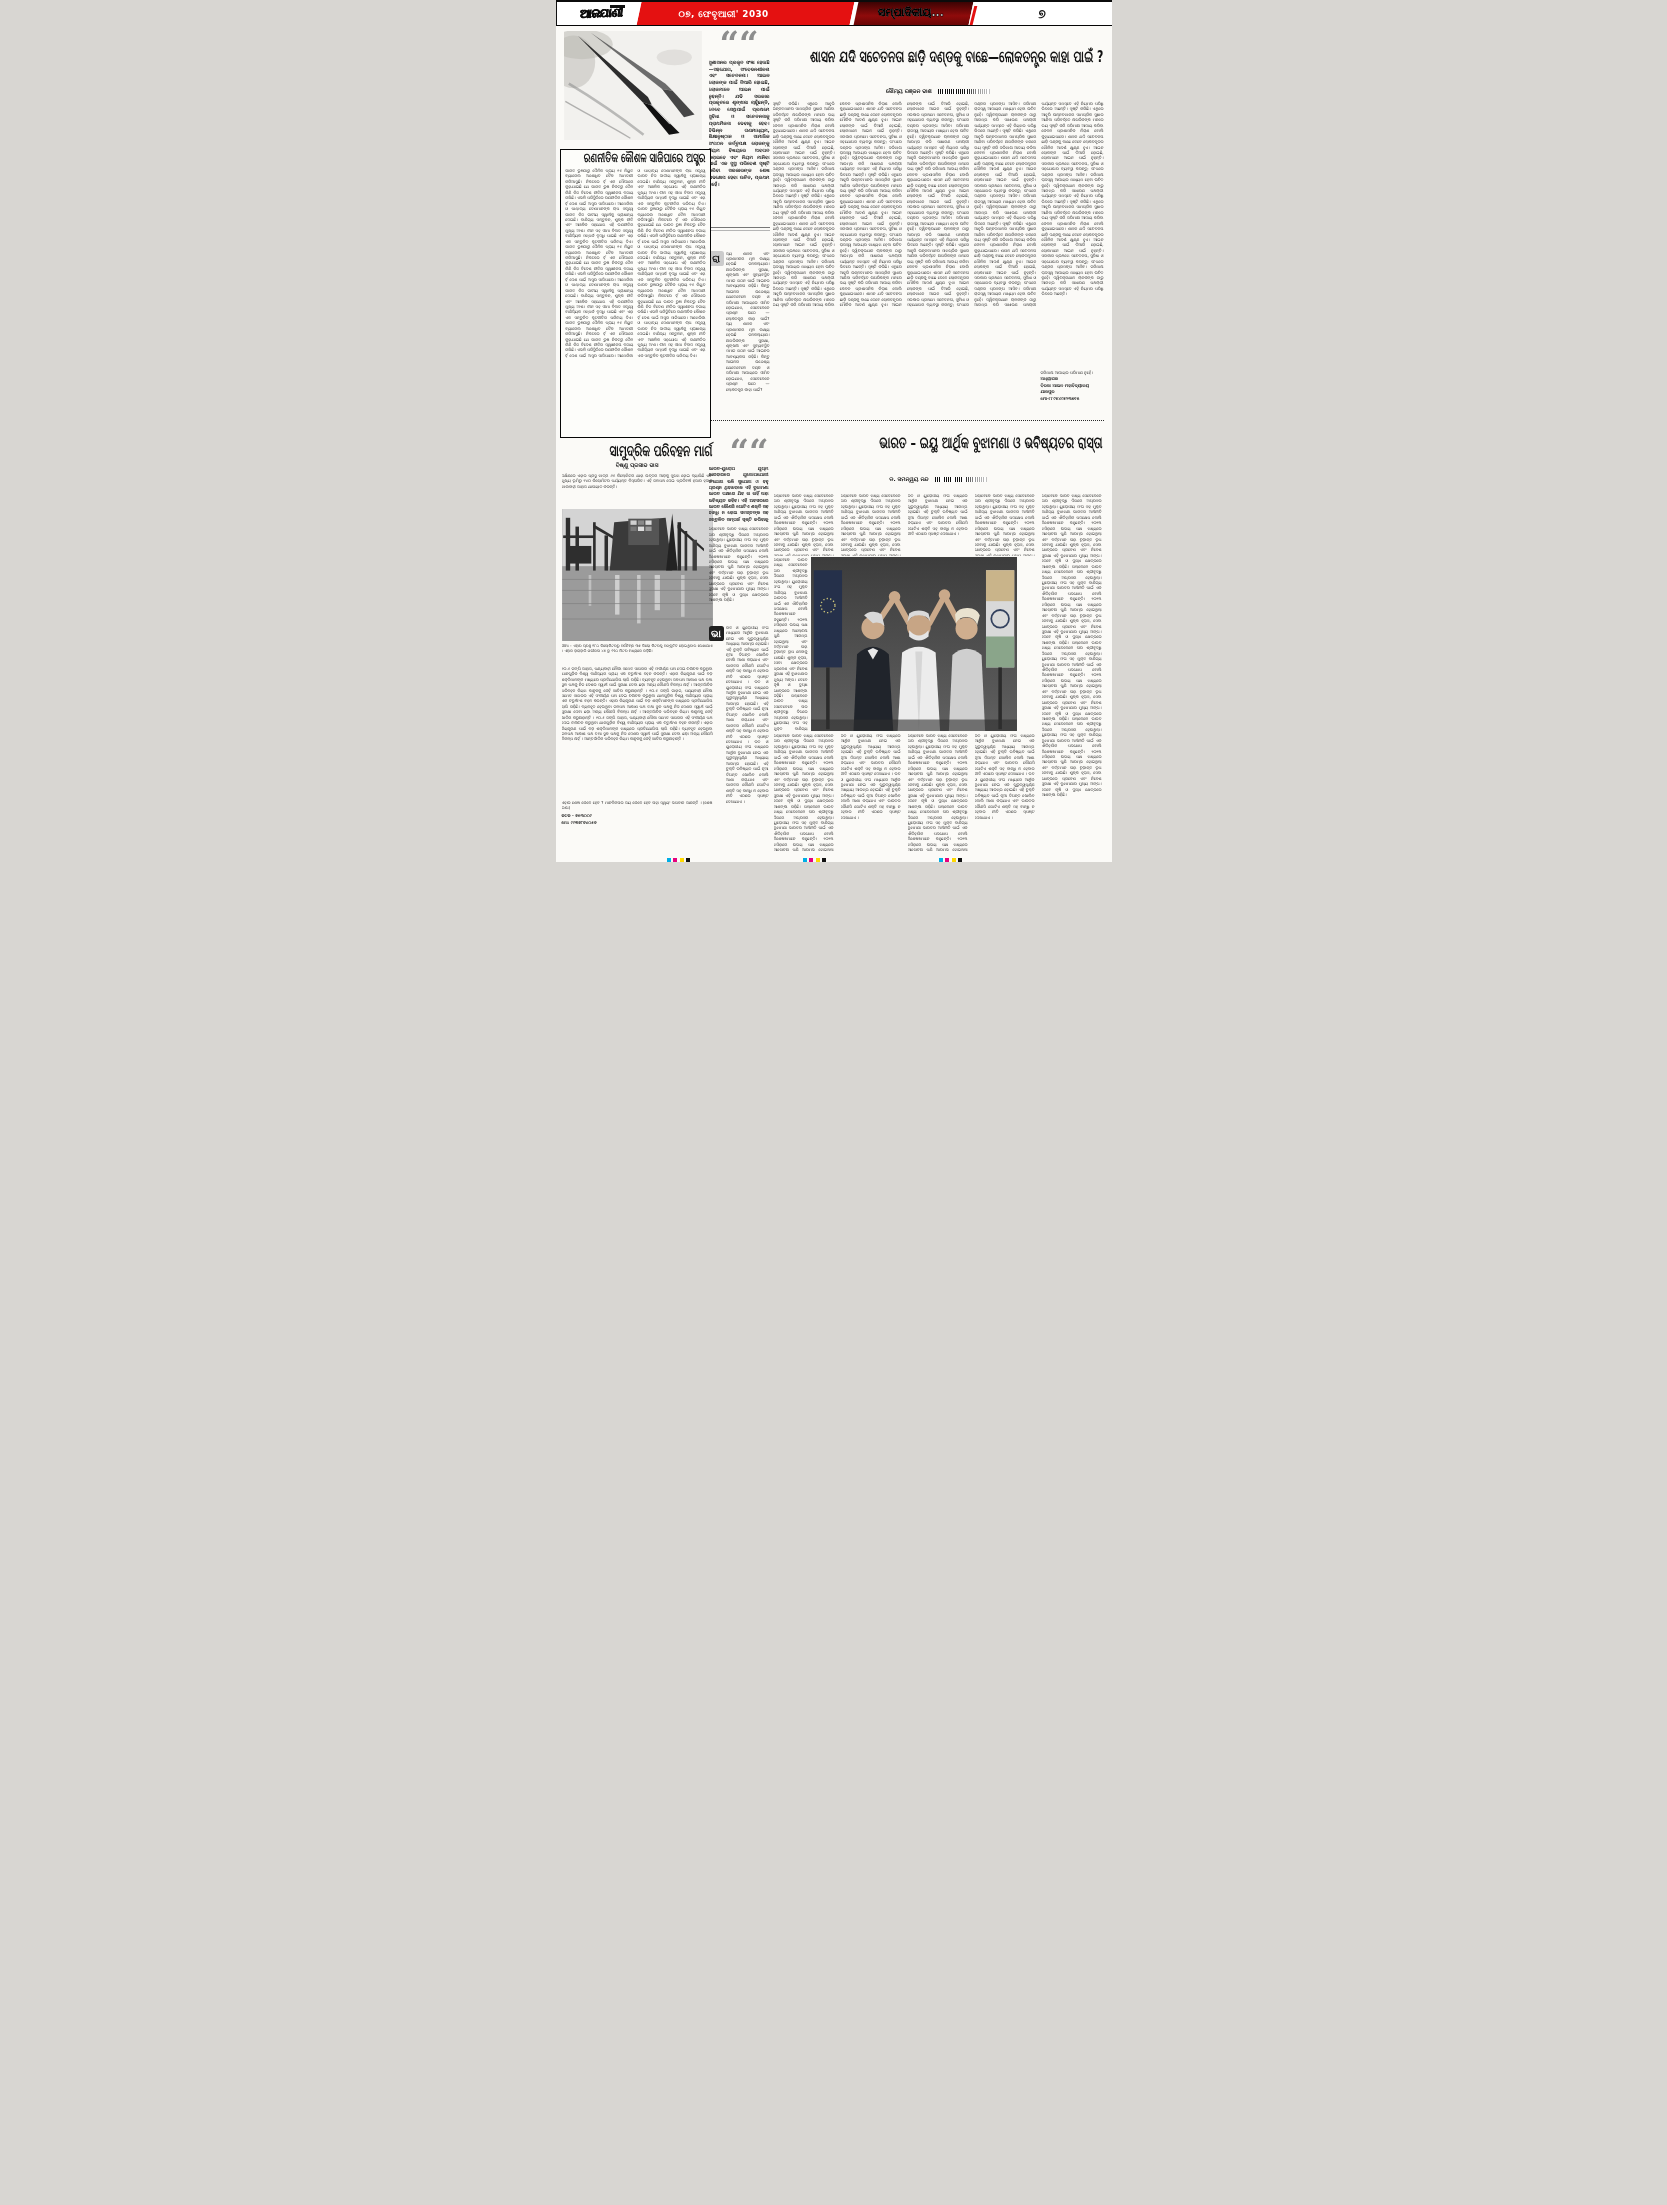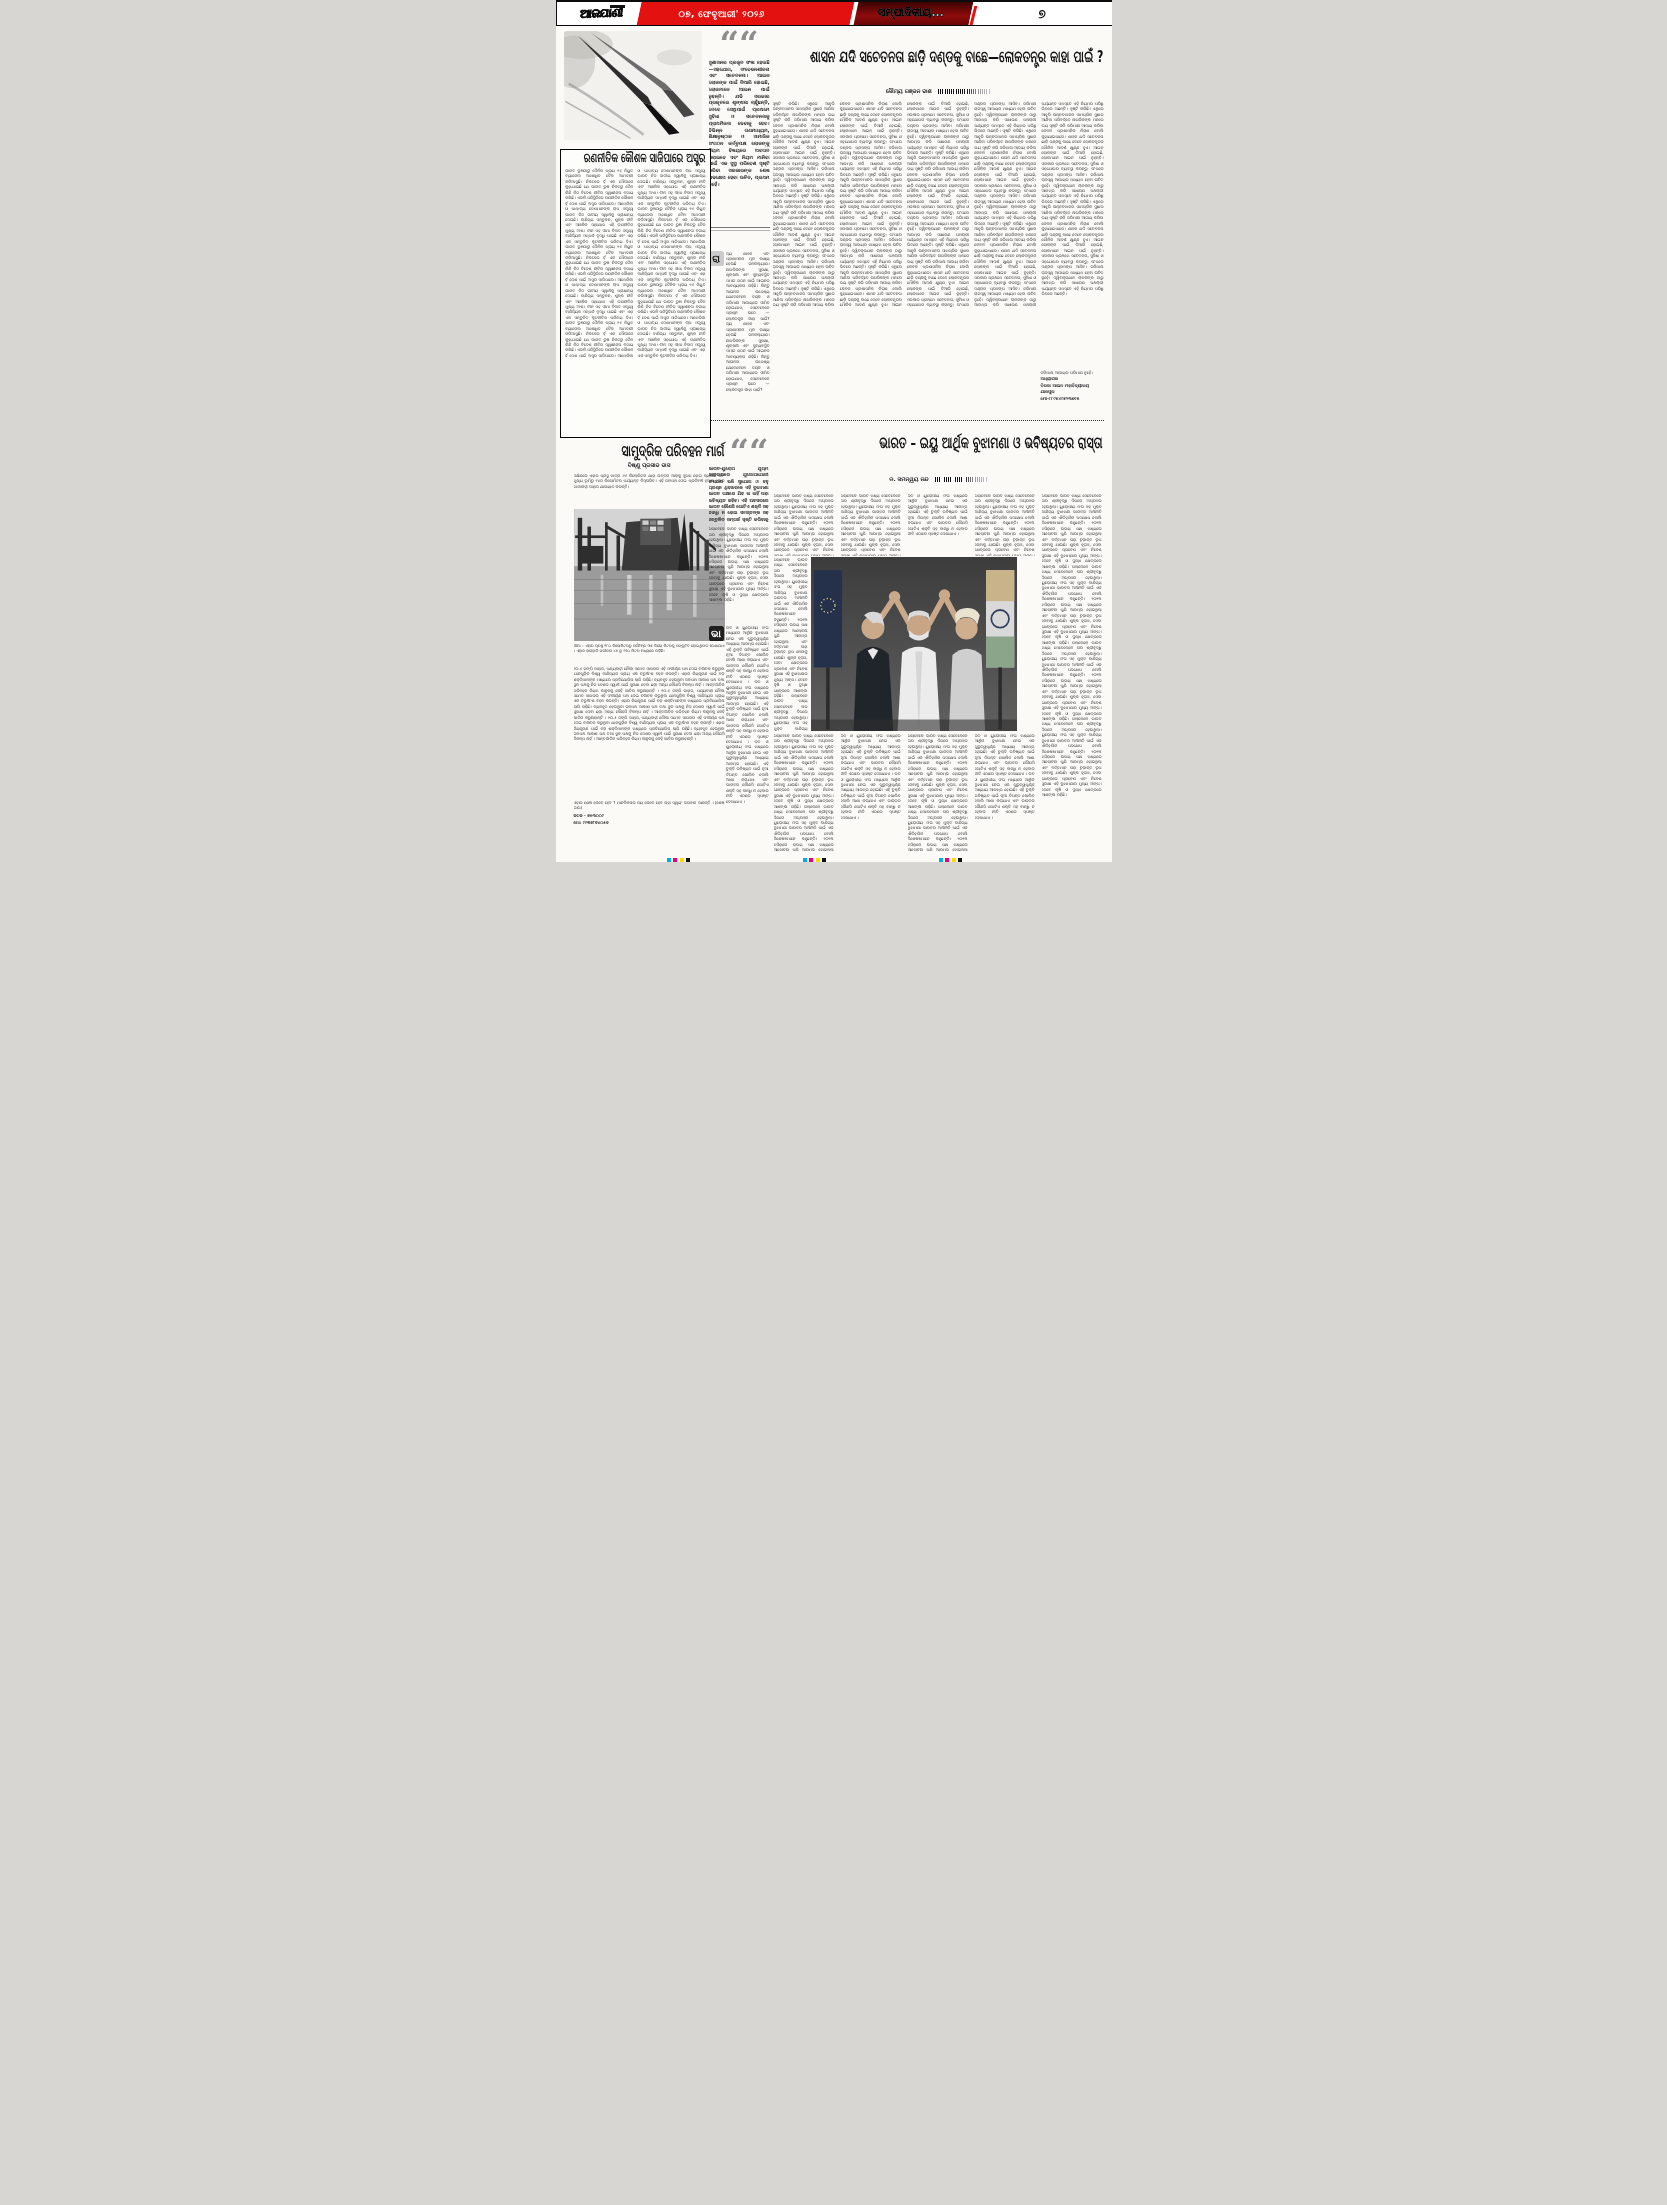--- a/index.html
+++ b/index.html
@@ -58,21 +58,21 @@
 
   <div class="abs topbar"></div>
   <div class="abs mast">
     <div class="abs logo-tag"></div>
     <div class="abs logo">ଆଜଯାଣୀ</div>
     <div class="abs band">
       <div class="band-left"></div>
       <div class="band-div"></div>
       <div class="band-right"></div>
     </div>
-    <div class="abs band-date">୦୭, ଫେବୃଆରୀ' ୨୦୨୬</div>
+    <div class="abs band-date">୦୭, ଫେବୃଆରୀ' 2030</div>
     <div class="abs band-title">ସମ୍ପାଦିକୀୟ...</div>
     <div class="abs red-slash"></div>
     <div class="abs pagenum">୭</div>
   </div>
   <div class="abs mast-rule"></div>
 
   <div class="abs photo-frame" style="left:8.8px;top:31px;width:138px;height:109px;background:#f4f3f1;">
     <svg width="138" height="109" viewBox="0 0 312 248">
       <rect width="312" height="248" fill="#f2f1ee"></rect>
       <ellipse cx="40" cy="30" rx="70" ry="34" fill="#c9c7c2" opacity=".7"></ellipse>
@@ -116,21 +116,21 @@
 
   <div class="abs boxart" style="left:4.4px;top:149px;width:151px;height:289px;">
     <div class="headline" style="font-size:8.8px;margin:0.9px 0 4.4px 0;">
       <span class="stretch">ରଣନୀତିକ କୌଶଳ ସାଜିପାରେ ଅସ୍ତ୍ର</span>
     </div>
     <div class="bodytxt cols2" style="height:259px;">ଭାରତ ରୁଷଠାରୁ ଦୈନିକ ପ୍ରାୟ ୧୫ ନିୟୁତ ବ୍ୟାରେଲ ଅଶୋଧିତ ତୈଳ ଆମଦାନୀ କରିଆସୁଛି। ନିକଟରେ ହିଁ ଏକ ସୌଦାରେ କୁହାଯାଇଛି ଯେ ଭାରତ ରୁଷ ନିକଟରୁ ତୈଳ କିଣି ନିଜ ବିଦେଶ ନୀତିର ସ୍ୱାଧୀନତା ବଜାୟ ରଖିଛି। ଏଭଳି ପରିସ୍ଥିତିରେ ରଣନୀତିକ କୌଶଳ ହିଁ ଦେଶ ପାଇଁ ଅସ୍ତ୍ର ସାଜିପାରେ। ଆମେରିକା ଓ ପାଶ୍ଚାତ୍ୟ ଦେଶମାନଙ୍କ ଚାପ ସତ୍ତ୍ୱେ ଭାରତ ନିଜ ଜାତୀୟ ସ୍ୱାର୍ଥକୁ ପ୍ରାଧାନ୍ୟ ଦେଇଛି। ବାଣିଜ୍ୟ ସନ୍ତୁଳନ, ଶୁଳ୍କ ନୀତି ଏବଂ ଆଞ୍ଚଳିକ ସହଯୋଗ ଏହି ରଣନୀତିର ମୁଖ୍ୟ ଅଂଶ। ଚୀନ ସହ ସୀମା ବିବାଦ ସତ୍ତ୍ୱେ ବାଣିଜ୍ୟିକ ସମ୍ପର୍କ ବୃଦ୍ଧି ପାଇଛି ଏବଂ ଏହା ଏକ ସନ୍ତୁଳିତ କୂଟନୀତିର ପରିଚୟ ଦିଏ। ଭାରତ ରୁଷଠାରୁ ଦୈନିକ ପ୍ରାୟ ୧୫ ନିୟୁତ ବ୍ୟାରେଲ ଅଶୋଧିତ ତୈଳ ଆମଦାନୀ କରିଆସୁଛି। ନିକଟରେ ହିଁ ଏକ ସୌଦାରେ କୁହାଯାଇଛି ଯେ ଭାରତ ରୁଷ ନିକଟରୁ ତୈଳ କିଣି ନିଜ ବିଦେଶ ନୀତିର ସ୍ୱାଧୀନତା ବଜାୟ ରଖିଛି। ଏଭଳି ପରିସ୍ଥିତିରେ ରଣନୀତିକ କୌଶଳ ହିଁ ଦେଶ ପାଇଁ ଅସ୍ତ୍ର ସାଜିପାରେ। ଆମେରିକା ଓ ପାଶ୍ଚାତ୍ୟ ଦେଶମାନଙ୍କ ଚାପ ସତ୍ତ୍ୱେ ଭାରତ ନିଜ ଜାତୀୟ ସ୍ୱାର୍ଥକୁ ପ୍ରାଧାନ୍ୟ ଦେଇଛି। ବାଣିଜ୍ୟ ସନ୍ତୁଳନ, ଶୁଳ୍କ ନୀତି ଏବଂ ଆଞ୍ଚଳିକ ସହଯୋଗ ଏହି ରଣନୀତିର ମୁଖ୍ୟ ଅଂଶ। ଚୀନ ସହ ସୀମା ବିବାଦ ସତ୍ତ୍ୱେ ବାଣିଜ୍ୟିକ ସମ୍ପର୍କ ବୃଦ୍ଧି ପାଇଛି ଏବଂ ଏହା ଏକ ସନ୍ତୁଳିତ କୂଟନୀତିର ପରିଚୟ ଦିଏ। ଭାରତ ରୁଷଠାରୁ ଦୈନିକ ପ୍ରାୟ ୧୫ ନିୟୁତ ବ୍ୟାରେଲ ଅଶୋଧିତ ତୈଳ ଆମଦାନୀ କରିଆସୁଛି। ନିକଟରେ ହିଁ ଏକ ସୌଦାରେ କୁହାଯାଇଛି ଯେ ଭାରତ ରୁଷ ନିକଟରୁ ତୈଳ କିଣି ନିଜ ବିଦେଶ ନୀତିର ସ୍ୱାଧୀନତା ବଜାୟ ରଖିଛି। ଏଭଳି ପରିସ୍ଥିତିରେ ରଣନୀତିକ କୌଶଳ ହିଁ ଦେଶ ପାଇଁ ଅସ୍ତ୍ର ସାଜିପାରେ। ଆମେରିକା ଓ ପାଶ୍ଚାତ୍ୟ ଦେଶମାନଙ୍କ ଚାପ ସତ୍ତ୍ୱେ ଭାରତ ନିଜ ଜାତୀୟ ସ୍ୱାର୍ଥକୁ ପ୍ରାଧାନ୍ୟ ଦେଇଛି। ବାଣିଜ୍ୟ ସନ୍ତୁଳନ, ଶୁଳ୍କ ନୀତି ଏବଂ ଆଞ୍ଚଳିକ ସହଯୋଗ ଏହି ରଣନୀତିର ମୁଖ୍ୟ ଅଂଶ। ଚୀନ ସହ ସୀମା ବିବାଦ ସତ୍ତ୍ୱେ ବାଣିଜ୍ୟିକ ସମ୍ପର୍କ ବୃଦ୍ଧି ପାଇଛି ଏବଂ ଏହା ଏକ ସନ୍ତୁଳିତ କୂଟନୀତିର ପରିଚୟ ଦିଏ। ଭାରତ ରୁଷଠାରୁ ଦୈନିକ ପ୍ରାୟ ୧୫ ନିୟୁତ ବ୍ୟାରେଲ ଅଶୋଧିତ ତୈଳ ଆମଦାନୀ କରିଆସୁଛି। ନିକଟରେ ହିଁ ଏକ ସୌଦାରେ କୁହାଯାଇଛି ଯେ ଭାରତ ରୁଷ ନିକଟରୁ ତୈଳ କିଣି ନିଜ ବିଦେଶ ନୀତିର ସ୍ୱାଧୀନତା ବଜାୟ ରଖିଛି। ଏଭଳି ପରିସ୍ଥିତିରେ ରଣନୀତିକ କୌଶଳ ହିଁ ଦେଶ ପାଇଁ ଅସ୍ତ୍ର ସାଜିପାରେ। ଆମେରିକା ଓ ପାଶ୍ଚାତ୍ୟ ଦେଶମାନଙ୍କ ଚାପ ସତ୍ତ୍ୱେ ଭାରତ ନିଜ ଜାତୀୟ ସ୍ୱାର୍ଥକୁ ପ୍ରାଧାନ୍ୟ ଦେଇଛି। ବାଣିଜ୍ୟ ସନ୍ତୁଳନ, ଶୁଳ୍କ ନୀତି ଏବଂ ଆଞ୍ଚଳିକ ସହଯୋଗ ଏହି ରଣନୀତିର ମୁଖ୍ୟ ଅଂଶ। ଚୀନ ସହ ସୀମା ବିବାଦ ସତ୍ତ୍ୱେ ବାଣିଜ୍ୟିକ ସମ୍ପର୍କ ବୃଦ୍ଧି ପାଇଛି ଏବଂ ଏହା ଏକ ସନ୍ତୁଳିତ କୂଟନୀତିର ପରିଚୟ ଦିଏ। ଭାରତ ରୁଷଠାରୁ ଦୈନିକ ପ୍ରାୟ ୧୫ ନିୟୁତ ବ୍ୟାରେଲ ଅଶୋଧିତ ତୈଳ ଆମଦାନୀ କରିଆସୁଛି। ନିକଟରେ ହିଁ ଏକ ସୌଦାରେ କୁହାଯାଇଛି ଯେ ଭାରତ ରୁଷ ନିକଟରୁ ତୈଳ କିଣି ନିଜ ବିଦେଶ ନୀତିର ସ୍ୱାଧୀନତା ବଜାୟ ରଖିଛି। ଏଭଳି ପରିସ୍ଥିତିରେ ରଣନୀତିକ କୌଶଳ ହିଁ ଦେଶ ପାଇଁ ଅସ୍ତ୍ର ସାଜିପାରେ। ଆମେରିକା ଓ ପାଶ୍ଚାତ୍ୟ ଦେଶମାନଙ୍କ ଚାପ ସତ୍ତ୍ୱେ ଭାରତ ନିଜ ଜାତୀୟ ସ୍ୱାର୍ଥକୁ ପ୍ରାଧାନ୍ୟ ଦେଇଛି। ବାଣିଜ୍ୟ ସନ୍ତୁଳନ, ଶୁଳ୍କ ନୀତି ଏବଂ ଆଞ୍ଚଳିକ ସହଯୋଗ ଏହି ରଣନୀତିର ମୁଖ୍ୟ ଅଂଶ। ଚୀନ ସହ ସୀମା ବିବାଦ ସତ୍ତ୍ୱେ ବାଣିଜ୍ୟିକ ସମ୍ପର୍କ ବୃଦ୍ଧି ପାଇଛି ଏବଂ ଏହା ଏକ ସନ୍ତୁଳିତ କୂଟନୀତିର ପରିଚୟ ଦିଏ।</div>
   </div>
 
   <div class="abs dotted-rule" style="left:155px;top:420px;width:393px;"></div>
 
-  <div class="abs" style="left:18px;top:445px;width:151px;height:411px;">
+  <div class="abs" style="left:6px;top:445px;width:151px;height:411px;">
     <div class="headline" style="font-size:10.6px;">
       <span class="stretch">ସାମୁଦ୍ରିକ ପରିବହନ ମାର୍ଗ</span>
     </div>
     <div style="text-align:center;font-size:5.7px;font-weight:bold;margin-top:6.2px;">ବିଷ୍ଣୁ ପ୍ରସାଦ ଦାସ</div>
     <div class="bodytxt" style="margin-top:3.5px;height:34px;">ଦକ୍ଷିଣରେ ଏହାର ପ୍ରସ୍ଥ ମାତ୍ର ୬୫ କିଲୋମିଟର ଯାହା ଉତ୍ତର ଆଡ଼କୁ ସୁଗମ ହୋଇ ବ୍ୟାପିଛି ଏବଂ ମୁଖ୍ୟ ଭୂମିରୁ ୨୪୦ କିଲୋମିଟର ପର୍ଯ୍ୟନ୍ତ ବିସ୍ତାରିତ। ଏହି ଜଳପଥ ଦେଇ ପ୍ରତିବର୍ଷ ହଜାର ହଜାର ମାଲବାହୀ ଜାହାଜ ଯାତାୟାତ କରନ୍ତି।</div>
     <div class="photo-frame" style="width:151px;height:132px;margin-top:1.8px;">
       <svg width="151" height="132" viewBox="0 0 342 300">
         <rect width="342" height="300" fill="#c7c7c7"></rect>
         <rect y="0" width="342" height="130" fill="#d4d4d4"></rect>
         <rect y="130" width="342" height="170" fill="#9b9b9b"></rect>

